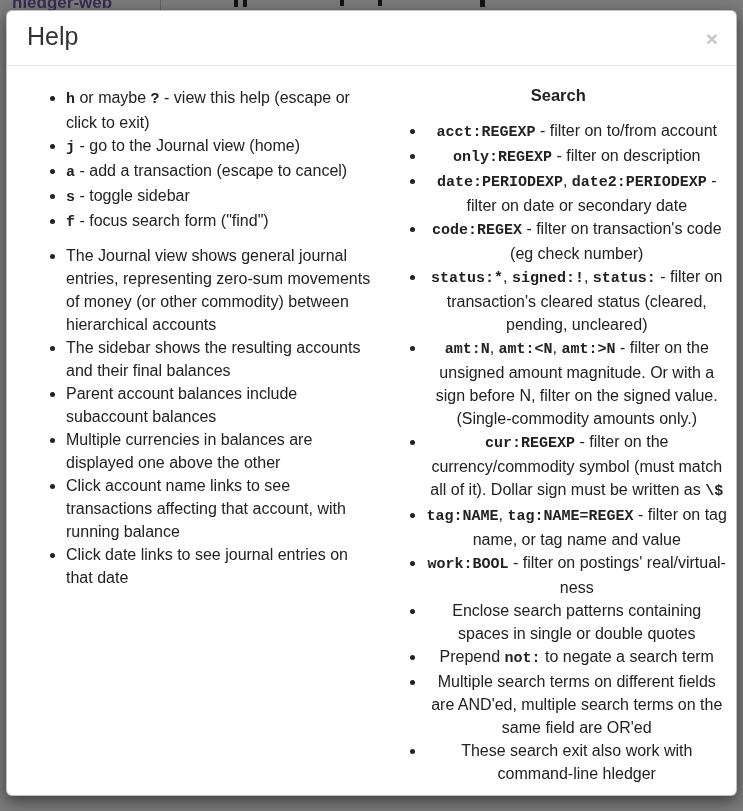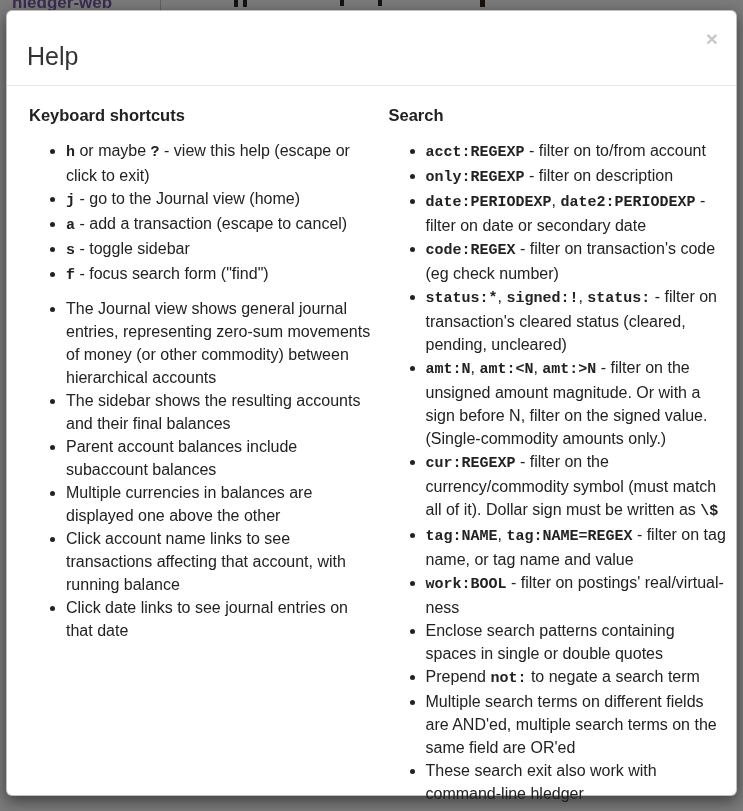--- a/index.html
+++ b/index.html
@@ -28,37 +28,37 @@
   .frag.f5{left:480px;width:5px;height:7px;}
 
   
   .modal{
     position:absolute;left:6px;top:10px;width:731px;height:786px;
     background:#fff;border:1px solid rgba(0,0,0,0.25);border-radius:6px;
     box-shadow:0 5px 15px rgba(0,0,0,0.5);
     box-sizing:border-box;
   }
   .modal-header{
-    position:relative;padding:30px 20px 13px;
+    position:relative;padding:10px 20px 13px;
     border-bottom:1px solid #e5e5e5;
   }
   .modal-title{
     margin:0;font-size:25px;line-height:31px;font-weight:400;color:#333;
   }
   .close-btn{
     position:absolute;right:18px;top:18px;border:0;background:none;
     font-size:21px;line-height:20px;font-weight:bold;color:#c7c7c7;
     cursor:pointer;padding:0;font-family:inherit;
   }
   .modal-body{
     display:flex;align-items:flex-start;
     padding:20px 8px 20px 22px;box-sizing:border-box;
   }
   .col{width:50%;box-sizing:border-box;}
-  .col-right{padding-left:10px;}
+  .col-right{padding-left:10px;text-align:center;}
   .section-title{
     margin:0 0 14px;font-size:16.5px;line-height:19px;font-weight:bold;color:#222;
   }
   .section-title + ul + .section-title,
   .help-list + .section-title{margin-top:14px;}
   ul.help-list{
     margin:0 0 10px;padding:0 0 0 37px;list-style:disc;
   }
   ul.help-list li{margin:0;padding:0;}
   code{
@@ -79,21 +79,20 @@
   <div class="frag f5"></div>
 </div>
 
 <div class="modal">
   <div class="modal-header">
     <h2 class="modal-title">Help</h2>
     <button class="close-btn">×</button>
   </div>
   <div class="modal-body">
     <div class="col col-left">
-        <h4 class="section-title">Keyboard shortcuts</h4>
         <ul class="help-list">
           <li><code>h</code> or maybe <code>?</code> - view this help (escape or click to exit)</li>
           <li><code>j</code> - go to the Journal view (home)</li>
           <li><code>a</code> - add a transaction (escape to cancel)</li>
           <li><code>s</code> - toggle sidebar</li>
           <li><code>f</code> - focus search form ("find")</li>
         </ul>
         <ul class="help-list">
           <li>The Journal view shows general journal entries, representing zero-sum movements of money (or other commodity) between hierarchical accounts</li>
           <li>The sidebar shows the resulting accounts and their final balances</li>

